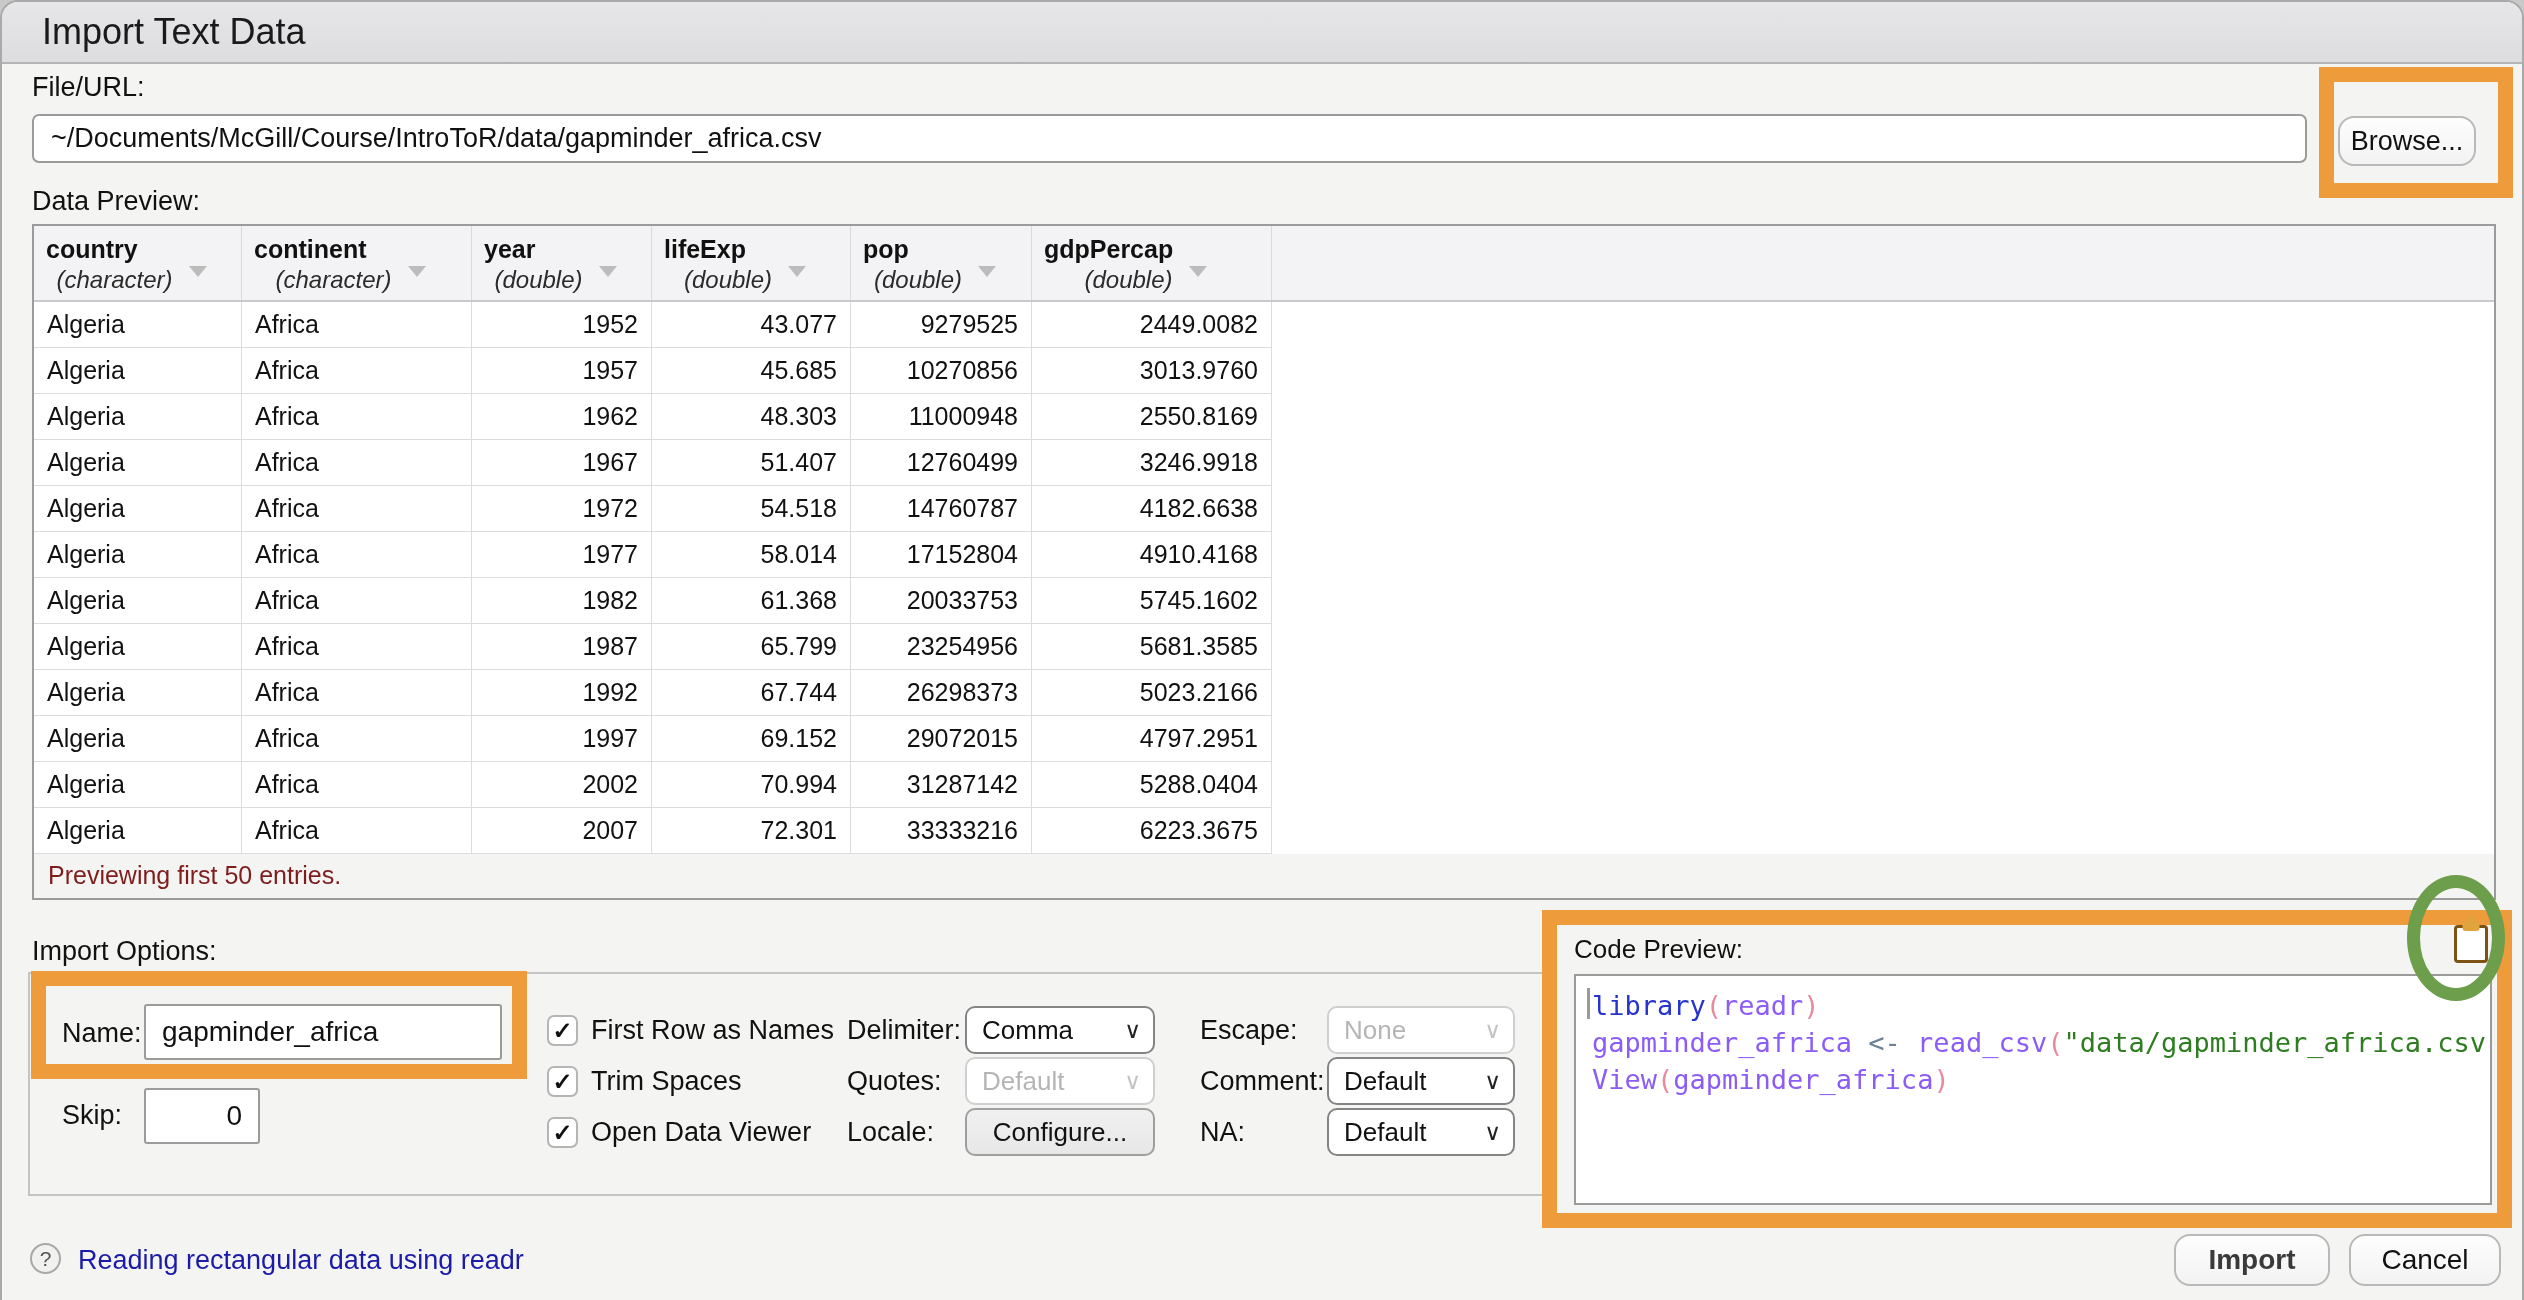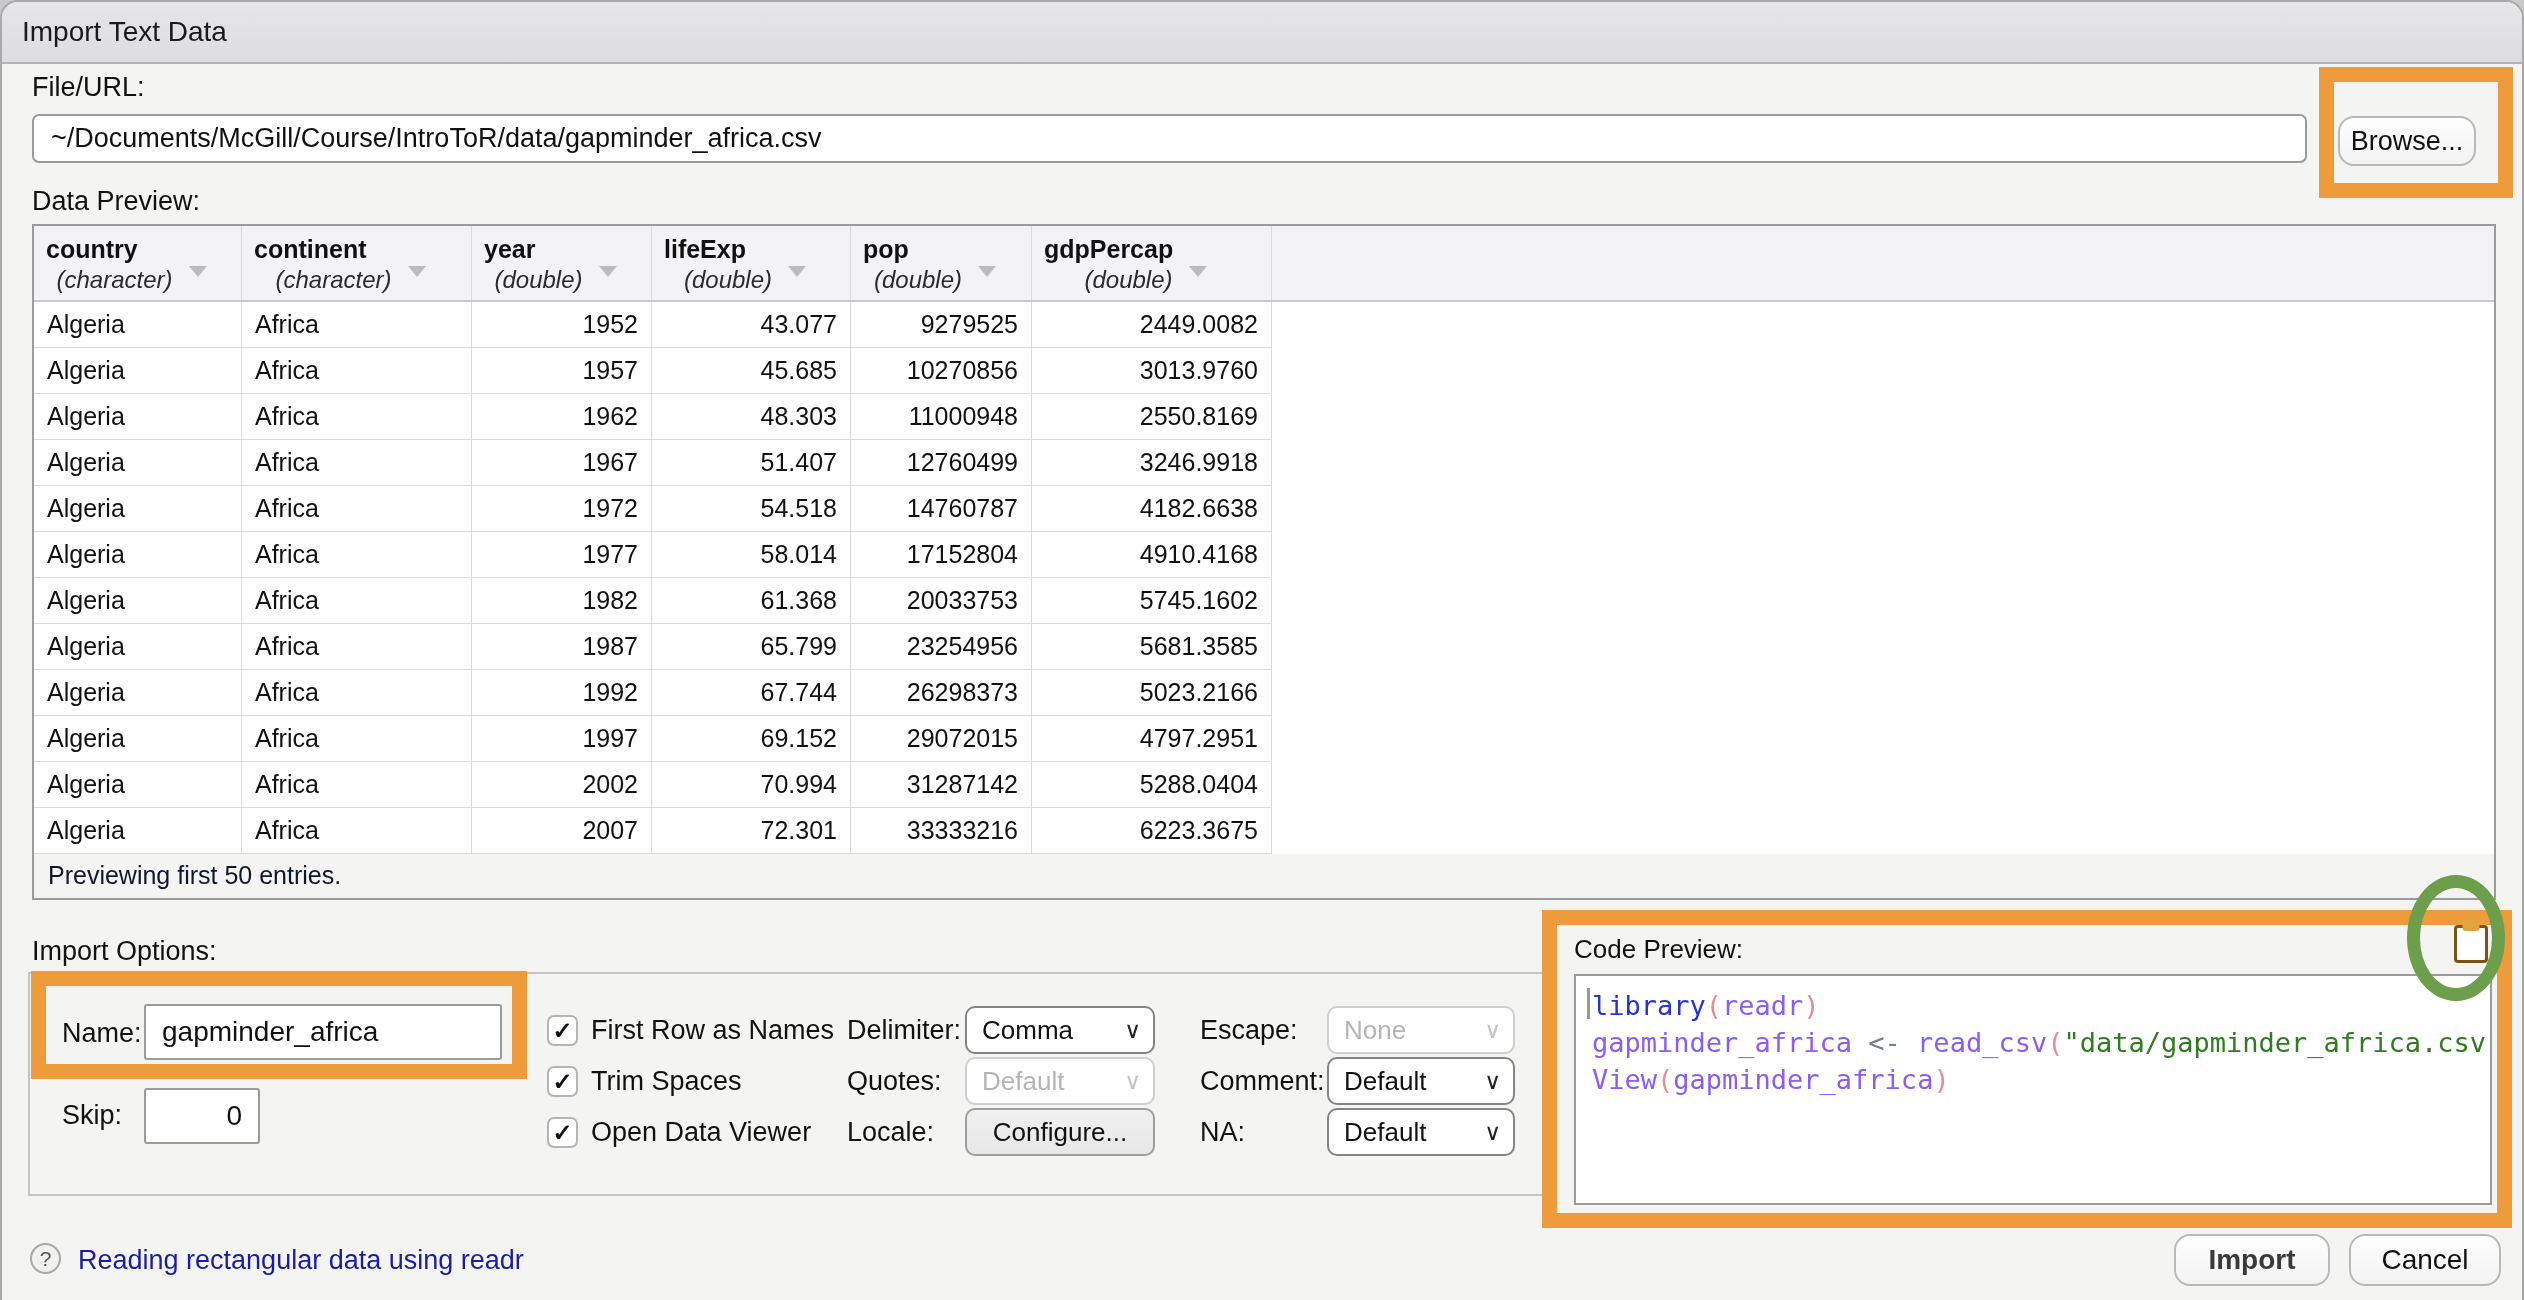--- a/index.html
+++ b/index.html
@@ -1,21 +1,21 @@
 <!DOCTYPE html>
 <html style="--orange: #ee9b3c; --green: #6d9e4b;"><head>
 <meta charset="utf-8">
 <style>
   html,body{margin:0;padding:0;background:#c9c9c9;}
   *{box-sizing:border-box;}
   body{font-family:"Liberation Sans",sans-serif;width:2524px;height:1300px;position:relative;}
   .dialog{position:absolute;left:0;top:0;width:2524px;height:1300px;background:#f4f4f3;
           border-radius:18px 18px 0 0;border:2px solid #a9a9a9;border-bottom:none;overflow:hidden;}
   .titlebar{position:absolute;left:0;top:0;width:100%;height:62px;background:linear-gradient(#e6e6e8,#dddde0);
-            border-bottom:2px solid #b4b4b6;font-size:28px;color:#1a1a1a;line-height:60px;padding-left:20px;}
+            border-bottom:2px solid #b4b4b6;font-size:36px;color:#1a1a1a;line-height:60px;padding-left:40px;}
   .lbl{position:absolute;font-size:27px;color:#111;}
   
   .file-input{position:absolute;left:30px;top:112px;width:2275px;height:49px;background:#fff;
               border:2px solid #9b9b9b;border-radius:7px;font-size:27px;color:#111;padding:0 17px;
               font-family:"Liberation Sans",sans-serif;outline:none;}
   .annot{position:absolute;border:15px solid var(--orange,#ee9b3c);}
   .btn{background:linear-gradient(#fdfdfd,#f3f3f3);border:2px solid #b9b9b9;border-radius:16px;
        font-size:27px;color:#111;font-family:"Liberation Sans",sans-serif;}
   .browse-btn{position:absolute;left:2336px;top:114px;width:138px;height:50px;}
   
@@ -28,21 +28,21 @@
   .hname{font-size:25px;font-weight:bold;color:#111;line-height:30px;}
   .htype{display:flex;justify-content:center;align-items:flex-start;gap:16px;margin-top:2px;
          font-size:24px;font-style:italic;color:#2b2b2b;}
   .tri{width:0;height:0;border-left:9px solid transparent;border-right:9px solid transparent;
        border-top:11px solid #bcbcbc;}
   .trow{height:46px;}
   .tcell{font-size:25px;color:#111;line-height:45px;border-right:1px solid #dcdcdc;
          border-bottom:1px solid #dcdcdc;padding:0 13px;white-space:nowrap;overflow:hidden;}
   .tcell.num{text-align:right;}
   .tcell.filler{border-right:none;border-bottom:none;}
-  .tfoot{flex:1;background:#f4f4f3;font-size:25px;color:#0f172a;line-height:43px;padding-left:14px;}
+  .tfoot{flex:1;background:#f4f4f3;font-size:25px;color:#7f1d1d;line-height:43px;padding-left:14px;}
   
   .opt-panel{position:absolute;left:26px;top:970px;width:1516px;height:224px;border:2px solid #c4c4c4;}
   .fld{position:absolute;background:#fff;border:2px solid #9b9b9b;border-radius:3px;font-size:28px;
        color:#111;font-family:"Liberation Sans",sans-serif;outline:none;}
   .cb-col{position:absolute;left:545px;top:1003px;width:440px;}
   .cb-row{height:51px;display:flex;align-items:center;gap:13px;}
   .cbox{width:31px;height:31px;background:#fff;border:2px solid #b5b5b5;border-radius:7px;
         display:flex;align-items:center;justify-content:center;font-size:24px;font-weight:bold;color:#111;}
   .cb-lbl{font-size:27px;color:#111;}
   .sel-col{position:absolute;width:330px;}

